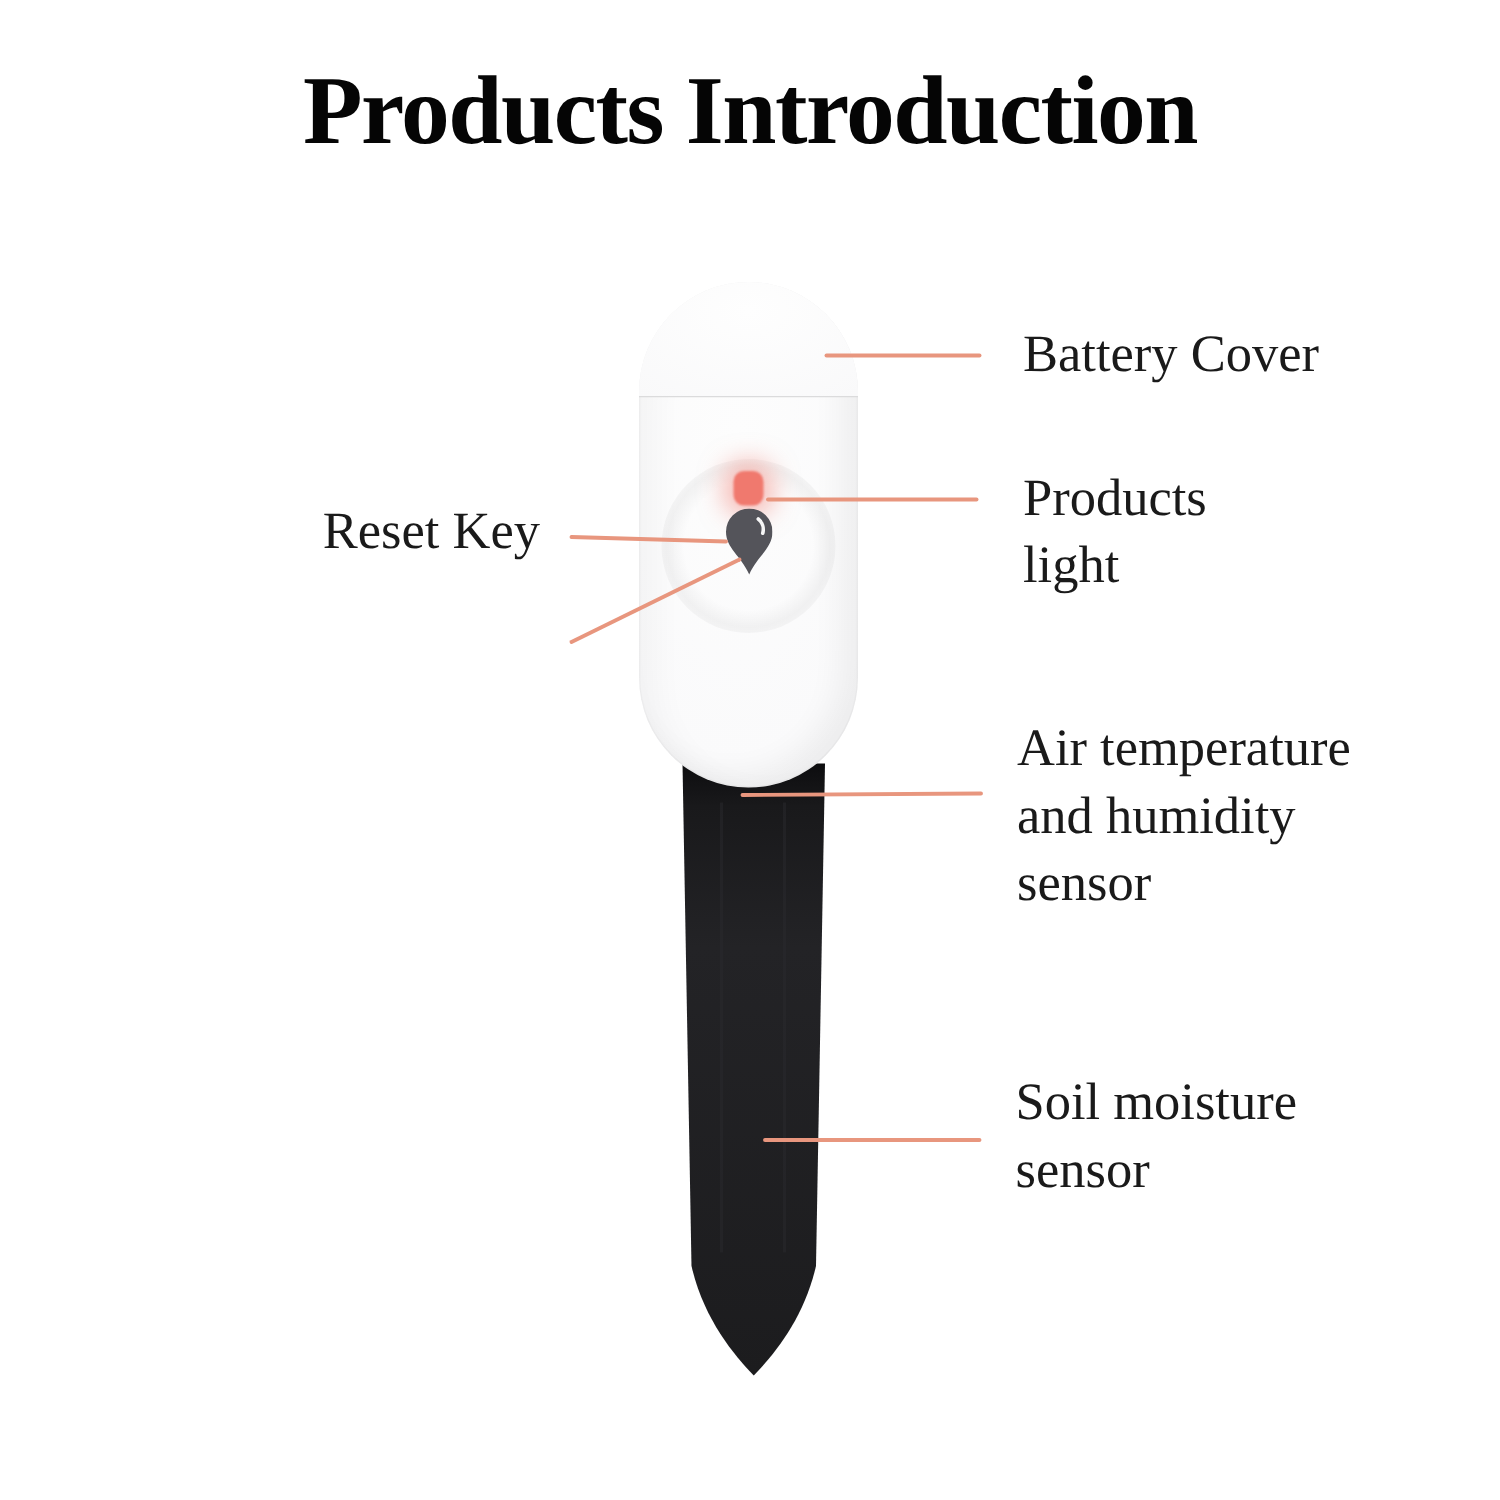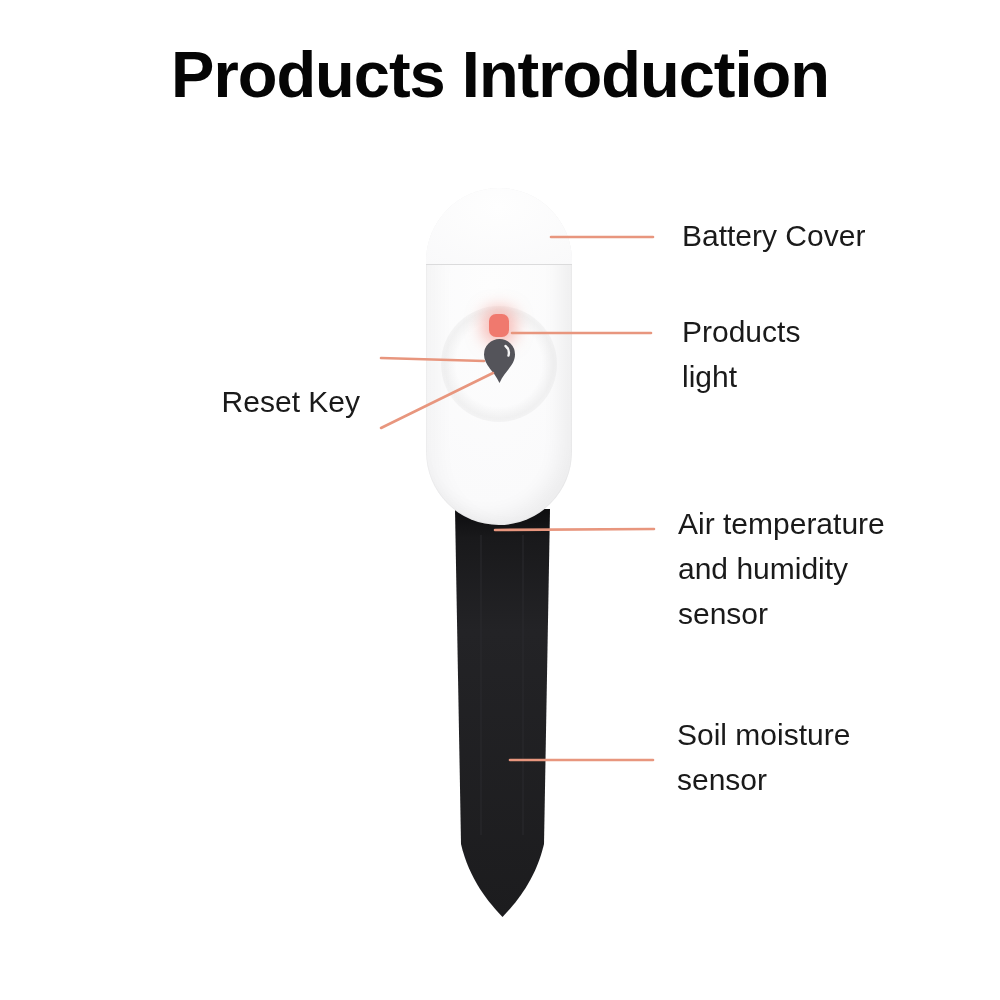--- a/index.html
+++ b/index.html
@@ -2,36 +2,36 @@
 <html style="--accent: #E8967E; --text: #1A1A1A; --led: #F0796E;"><head>
 <meta charset="utf-8">
 <style>
   html, body { margin: 0; padding: 0; background: #ffffff; }
   .stage {
     position: relative;
     width: 1000px;
     height: 1000px;
     background: #ffffff;
     overflow: hidden;
-    font-family: Liberation Sans, sans-serif;
+    font-family: Liberation Serif, serif;
     color: var(--text, #1A1A1A);
   }
   .title {
     position: absolute;
     left: 0; right: 0; top: 42px;
     text-align: center;
     font-size: 65px;
     line-height: 65px;
     font-weight: 700;
     letter-spacing: -1px;
     color: #050505;
   }
   .label {
     position: absolute;
-    font-size: 30px;
+    font-size: 35px;
     line-height: 45px;
     white-space: pre-line;
     color: var(--text, #1A1A1A);
   }
   .label.right-align { text-align: right; }
 
   
   .probe-svg, .leader-svg, .drop-svg {
     position: absolute;
     pointer-events: none;
@@ -120,23 +120,23 @@
     <line class="leader" x1="381" y1="428" x2="493" y2="373"></line>
     <line class="leader" x1="495" y1="530" x2="654" y2="529"></line>
     <line class="leader" x1="510" y1="760" x2="653" y2="760"></line>
   </svg>
 
   <div class="label" style="left:682px; top:213px;">Battery Cover</div>
 
   <div class="label" style="left:682px; top:309px;">Products
 light</div>
 
-  <div class="label right-align" style="right:640px; top:331px;margin-top:48px;">Reset Key</div>
+  <div class="label right-align" style="right:640px; top:331px;">Reset Key</div>
 
 
-  <div class="label" style="left:678px; top:501px;">Air temperature
+  <div class="label" style="left:678px; top:476px;">Air temperature
 and humidity
 sensor</div>
 
   <div class="label" style="left:677px; top:712px;">Soil moisture
 sensor</div>
 
 </div>
 
 </body></html>

